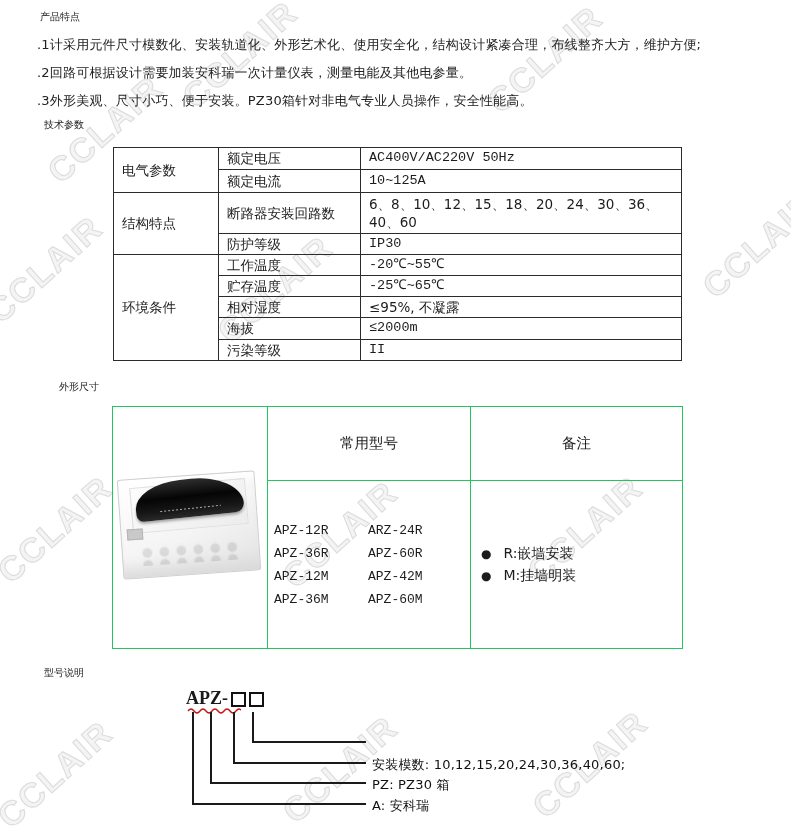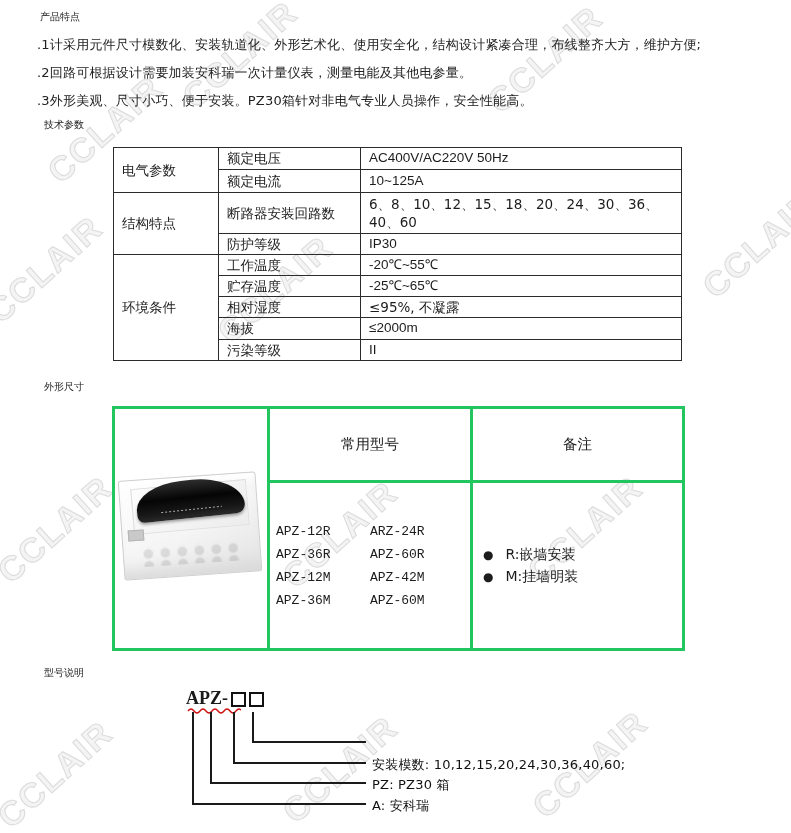--- a/index.html
+++ b/index.html
@@ -14,25 +14,25 @@
     -webkit-text-stroke:1.1px #dcdcdc;transform:rotate(-42deg);transform-origin:center;
     white-space:nowrap;pointer-events:none;
   }
   
   .sec-title{position:absolute;font-size:10px;color:#222;}
   .para{position:absolute;font-size:13px;color:#222;white-space:nowrap;letter-spacing:.2px;}
   
   table{border-collapse:collapse;table-layout:fixed;}
   .t1{position:absolute;left:113px;top:147px;width:568px;font-size:13.5px;}
   .t1 td{border:1px solid #2b2b2b;vertical-align:middle;padding:0 0 0 8px;line-height:1.35;}
-  .t1 td.val{font-family:Liberation Sans, sans-serif;font-size:13.5px;}
+  .t1 td.val{font-family:Liberation Mono, monospace;font-size:13.5px;}
   .t1 td.mix{font-size:13.5px;}
   .pre{white-space:pre-line;margin-left:44px;}
   .t2{position:absolute;left:112px;top:406px;width:570px;font-size:14px;}
-  .t2 td{border:3px solid #22c55e;vertical-align:middle;}
+  .t2 td{border:1px solid #22c55e;vertical-align:middle;}
   .t2 .hdr{text-align:center;font-size:14.5px;}
   .models-grid{display:grid;grid-template-columns:94px 1fr;row-gap:8px;padding-left:5px;
     font-family:"Liberation Mono","DejaVu Sans Mono",monospace;font-size:13px;}
   .notes{padding-left:10px;}
   .note-row{display:flex;align-items:center;height:22px;}
   .note-bullet{font-size:12px;margin-right:12px;line-height:1;}
   .note-text{font-size:14px;}
   
   .photo-wrap{position:relative;width:150px;height:122px;margin:0 auto;}
   .pp-body{position:absolute;left:5px;top:8px;width:136px;height:98px;
@@ -129,21 +129,21 @@
       <td>海拔</td>
       <td class="val">≤2000m</td>
     </tr>
     <tr style="height:21px">
       <td>污染等级</td>
       <td class="val">II</td>
     </tr>
   </tbody>
     </table>
 
-  <div class="sec-title" style="left:44px;top:380px">外形尺寸</div>
+  <div class="sec-title" style="left:59px;top:380px">外形尺寸</div>
 
   <table class="t2">
     <colgroup>
         <col style="width:155px">
         <col style="width:203px">
         <col style="width:212px">
       </colgroup>
     <tbody>
         <tr style="height:74px">
       <td rowspan="2">

